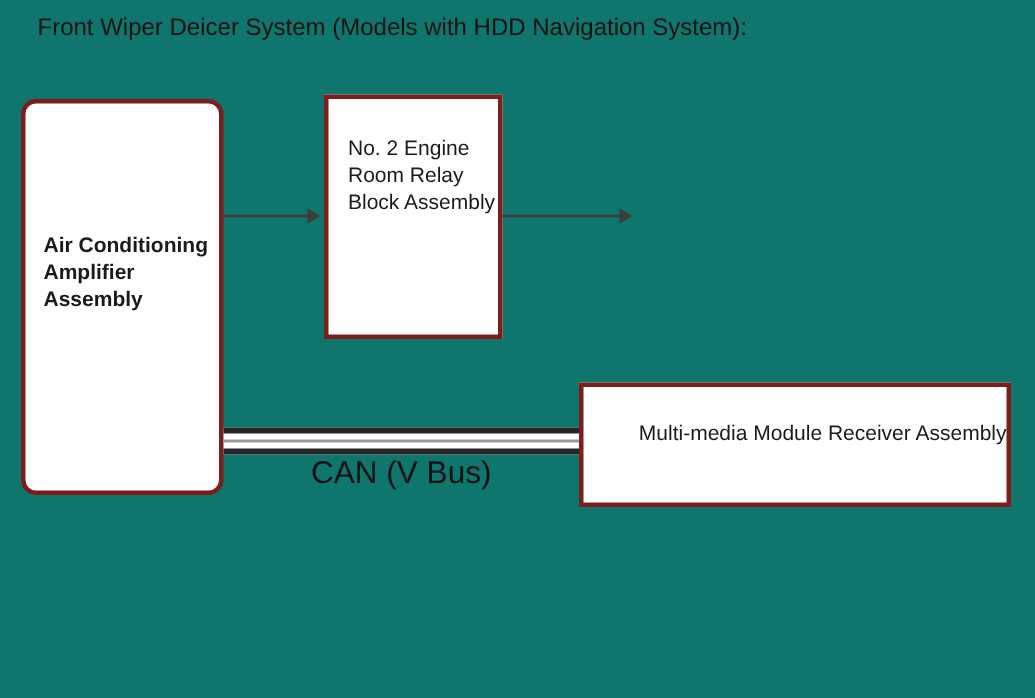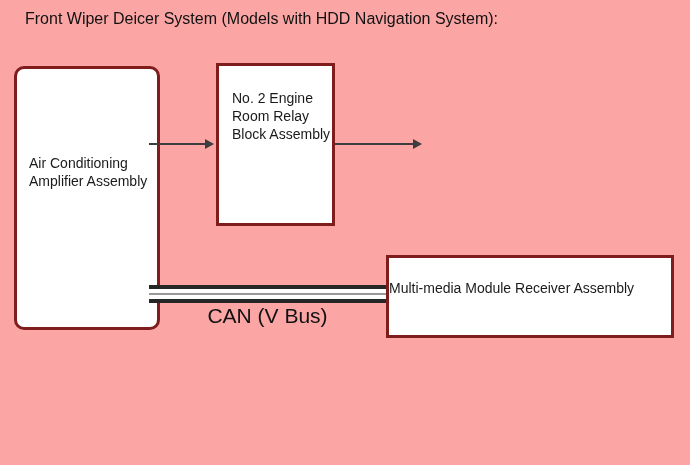--- a/index.html
+++ b/index.html
@@ -4,21 +4,21 @@
 <style>
   html, body {
     margin: 0;
     padding: 0;
     background: #ffffff;
   }
   .canvas {
     position: relative;
     width: 690px;
     height: 465px;
-    background: #fca5a5;
+    background: #0f766e;
     overflow: hidden;
     font-family: "Liberation Sans", sans-serif;
     color: #1a1a1a;
   }
   .title {
     position: absolute;
     left: 25px;
     top: 9px;
     font-size: 16px;
     line-height: 20px;
@@ -30,43 +30,44 @@
     box-sizing: border-box;
     border: 3px solid #7f1d1d;
     background: #ffffff;
     font-size: 14px;
     line-height: 18px;
   }
   .box-label {
     white-space: pre-line;
   }
   .box-ac {
-    left: 14px; top: 66px; width: 146px; height: 264px;
+    left: 14px; top: 66px; width: 135px; height: 264px;
     border-radius: 10px;
+    font-weight: bold;
   }
   .box-ac .box-label {
     position: absolute; left: 12px; top: 85px; text-align: left;
   }
   .box-relay {
     left: 216px; top: 63px; width: 119px; height: 163px;
   }
   .box-relay .box-label {
     position: absolute; left: 13px; top: 23px; text-align: left;
   }
   .box-deicer {
     left: 424px; top: 96px; width: 250px; height: 86px;
   }
   .box-deicer .box-label {
     margin: 6px auto 0 auto; width: fit-content; text-align: left;
   }
   .box-receiver {
     left: 386px; top: 255px; width: 288px; height: 83px;
   }
   .box-receiver .box-label {
-    margin-top: 21px; text-align: left;
+    margin-top: 21px; text-align: right;
   }
   .arrow-line {
     position: absolute;
     height: 2px;
     background: #3d3d3d;
   }
   .arrow-head {
     position: absolute;
     width: 0; height: 0;
     border-top: 5px solid transparent;

